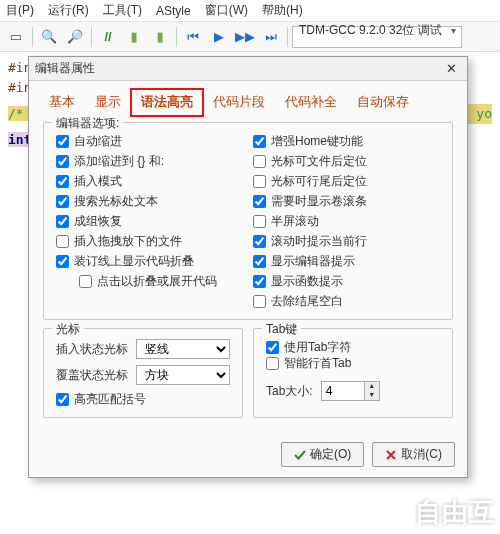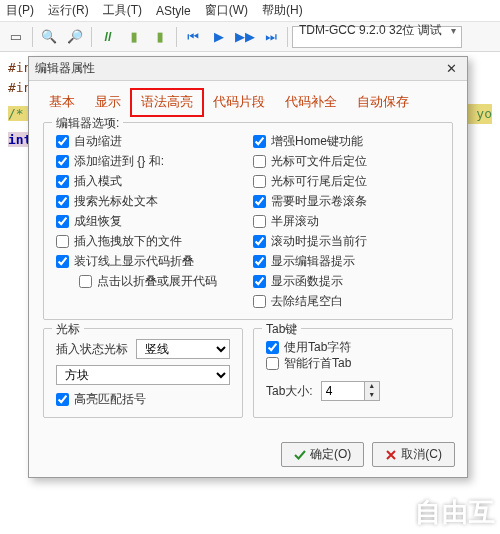--- a/index.html
+++ b/index.html
@@ -83,20 +83,21 @@
     font-size:13px;
   }
   .tab {
     padding:4px 10px 5px 10px;
     cursor:default;
     color:#c2410c;
   }
   .tab.highlight {
     outline:2px solid #e11;
     outline-offset:-1px;
+    font-weight:bold;
   }
   .dlg-body { padding:6px 14px 10px 14px; }
   .group {
     border:1px solid #c8c8c8;
     border-radius:2px;
     padding:10px 12px 10px 12px;
     margin-bottom:8px;
     position:relative;
     background:#fafafa;
   }
@@ -279,20 +280,21 @@
     <div class="two-col-groups">
       <div class="group">
         <div class="group-title">光标</div>
         <div class="form-row">
           <span>插入状态光标</span>
           <select style="flex:1">
             <option>竖线</option>
           </select>
         </div>
         <div class="form-row">
+          <span>覆盖状态光标</span>
           <select style="flex:1">
             <option>方块</option>
           </select>
         </div>
         <div class="chk" style="margin-top:6px">
           <input type="checkbox" checked="" style="">
           <span>高亮匹配括号</span>
         </div>
       </div>
 

